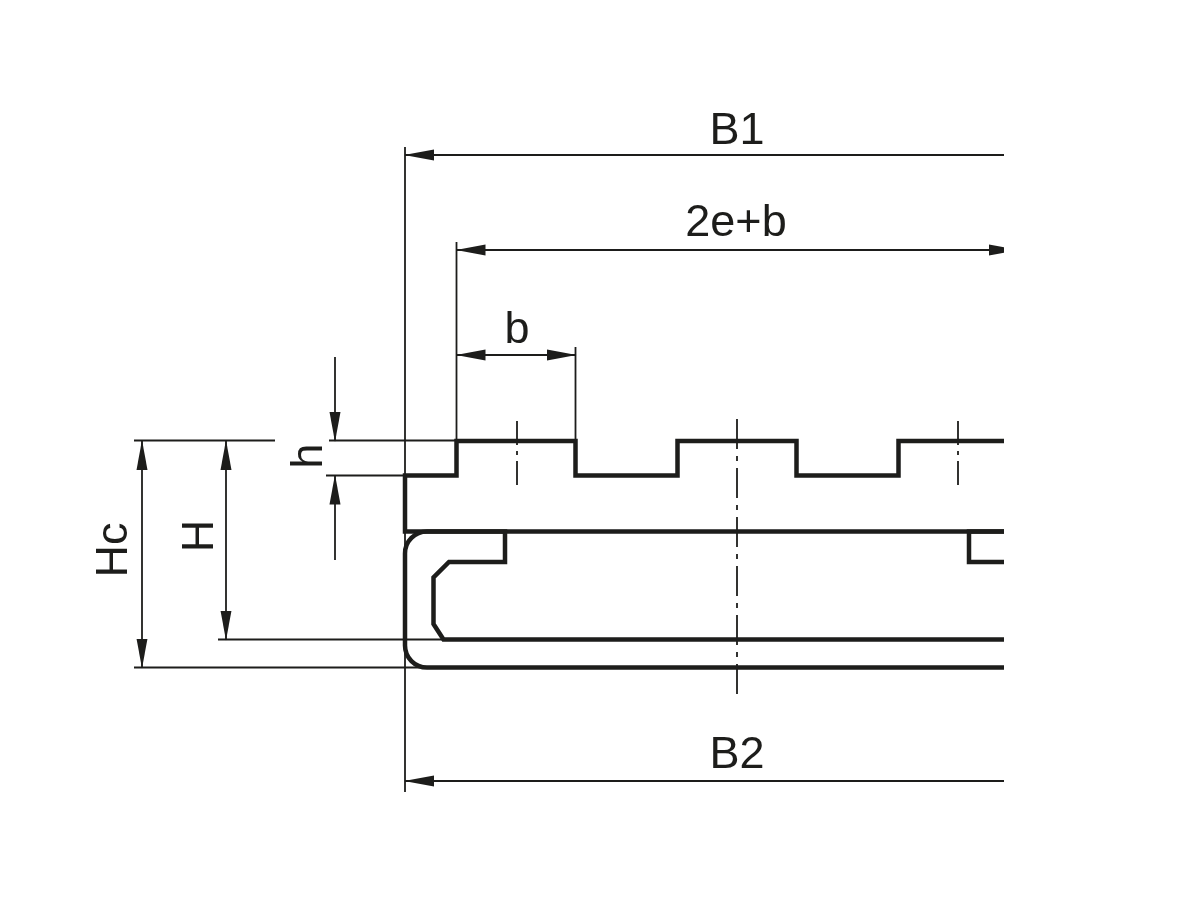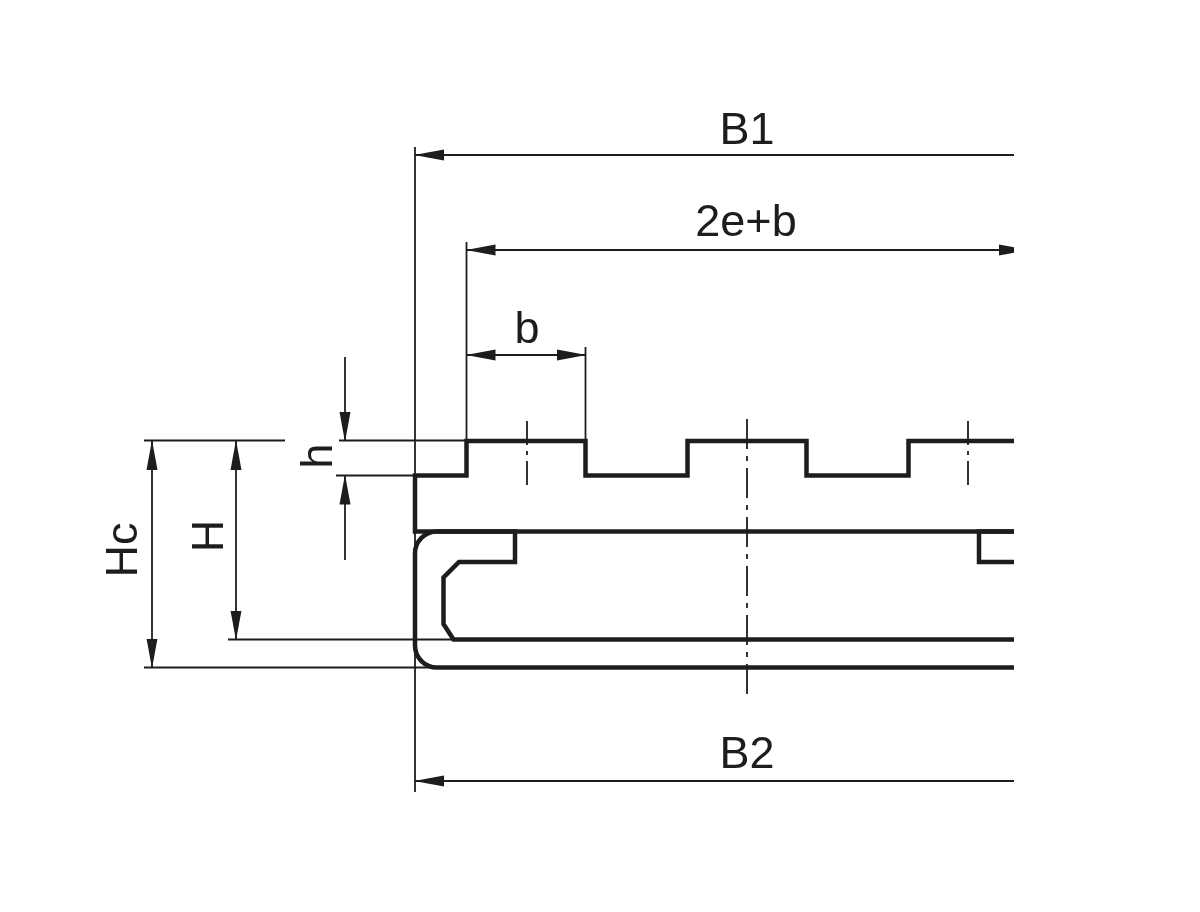--- a/index.html
+++ b/index.html
@@ -6,21 +6,20 @@
     margin: 0;
     padding: 0;
     background: #ffffff;
   }
   .canvas {
     position: relative;
     width: 1004px;
     height: 912px;
     background: #ffffff;
     overflow: hidden;
-    margin-left: 10px;
   }
   svg { display: block; }
   .thick {
     fill: none;
     stroke: #1d1d1b;
     stroke-width: 4.5;
     stroke-linejoin: miter;
     stroke-linecap: butt;
   }
   .thin {

